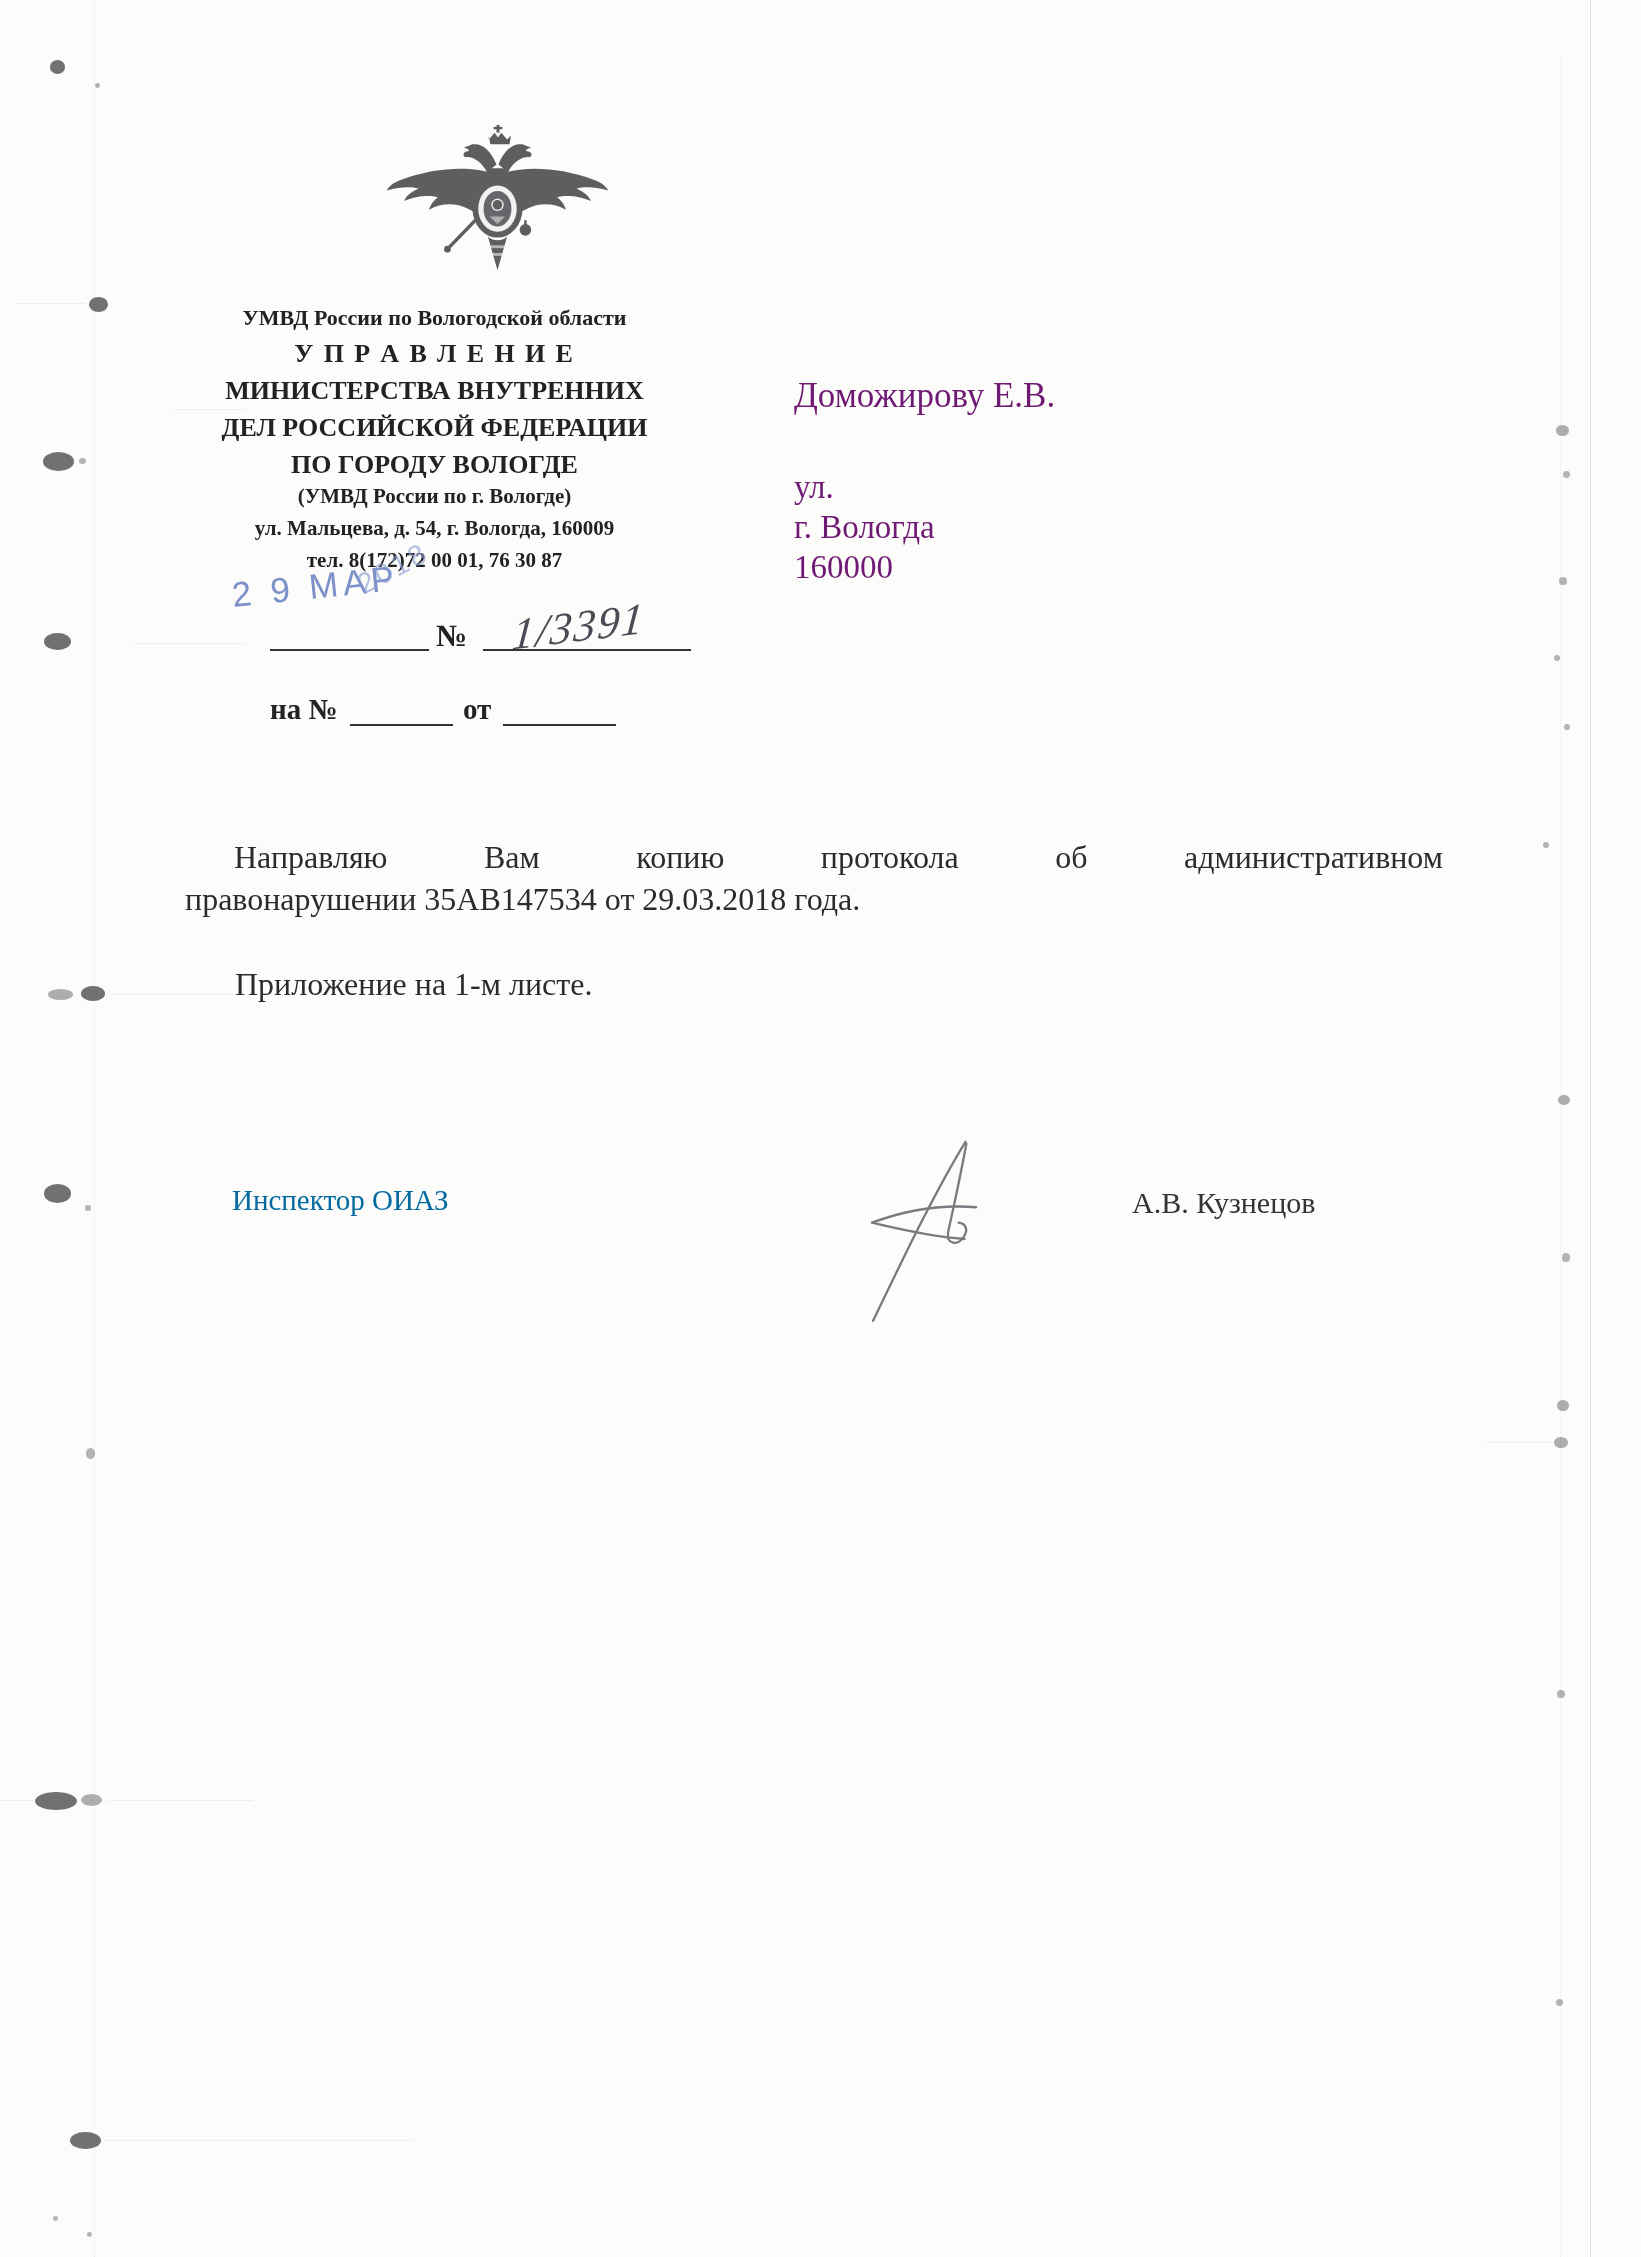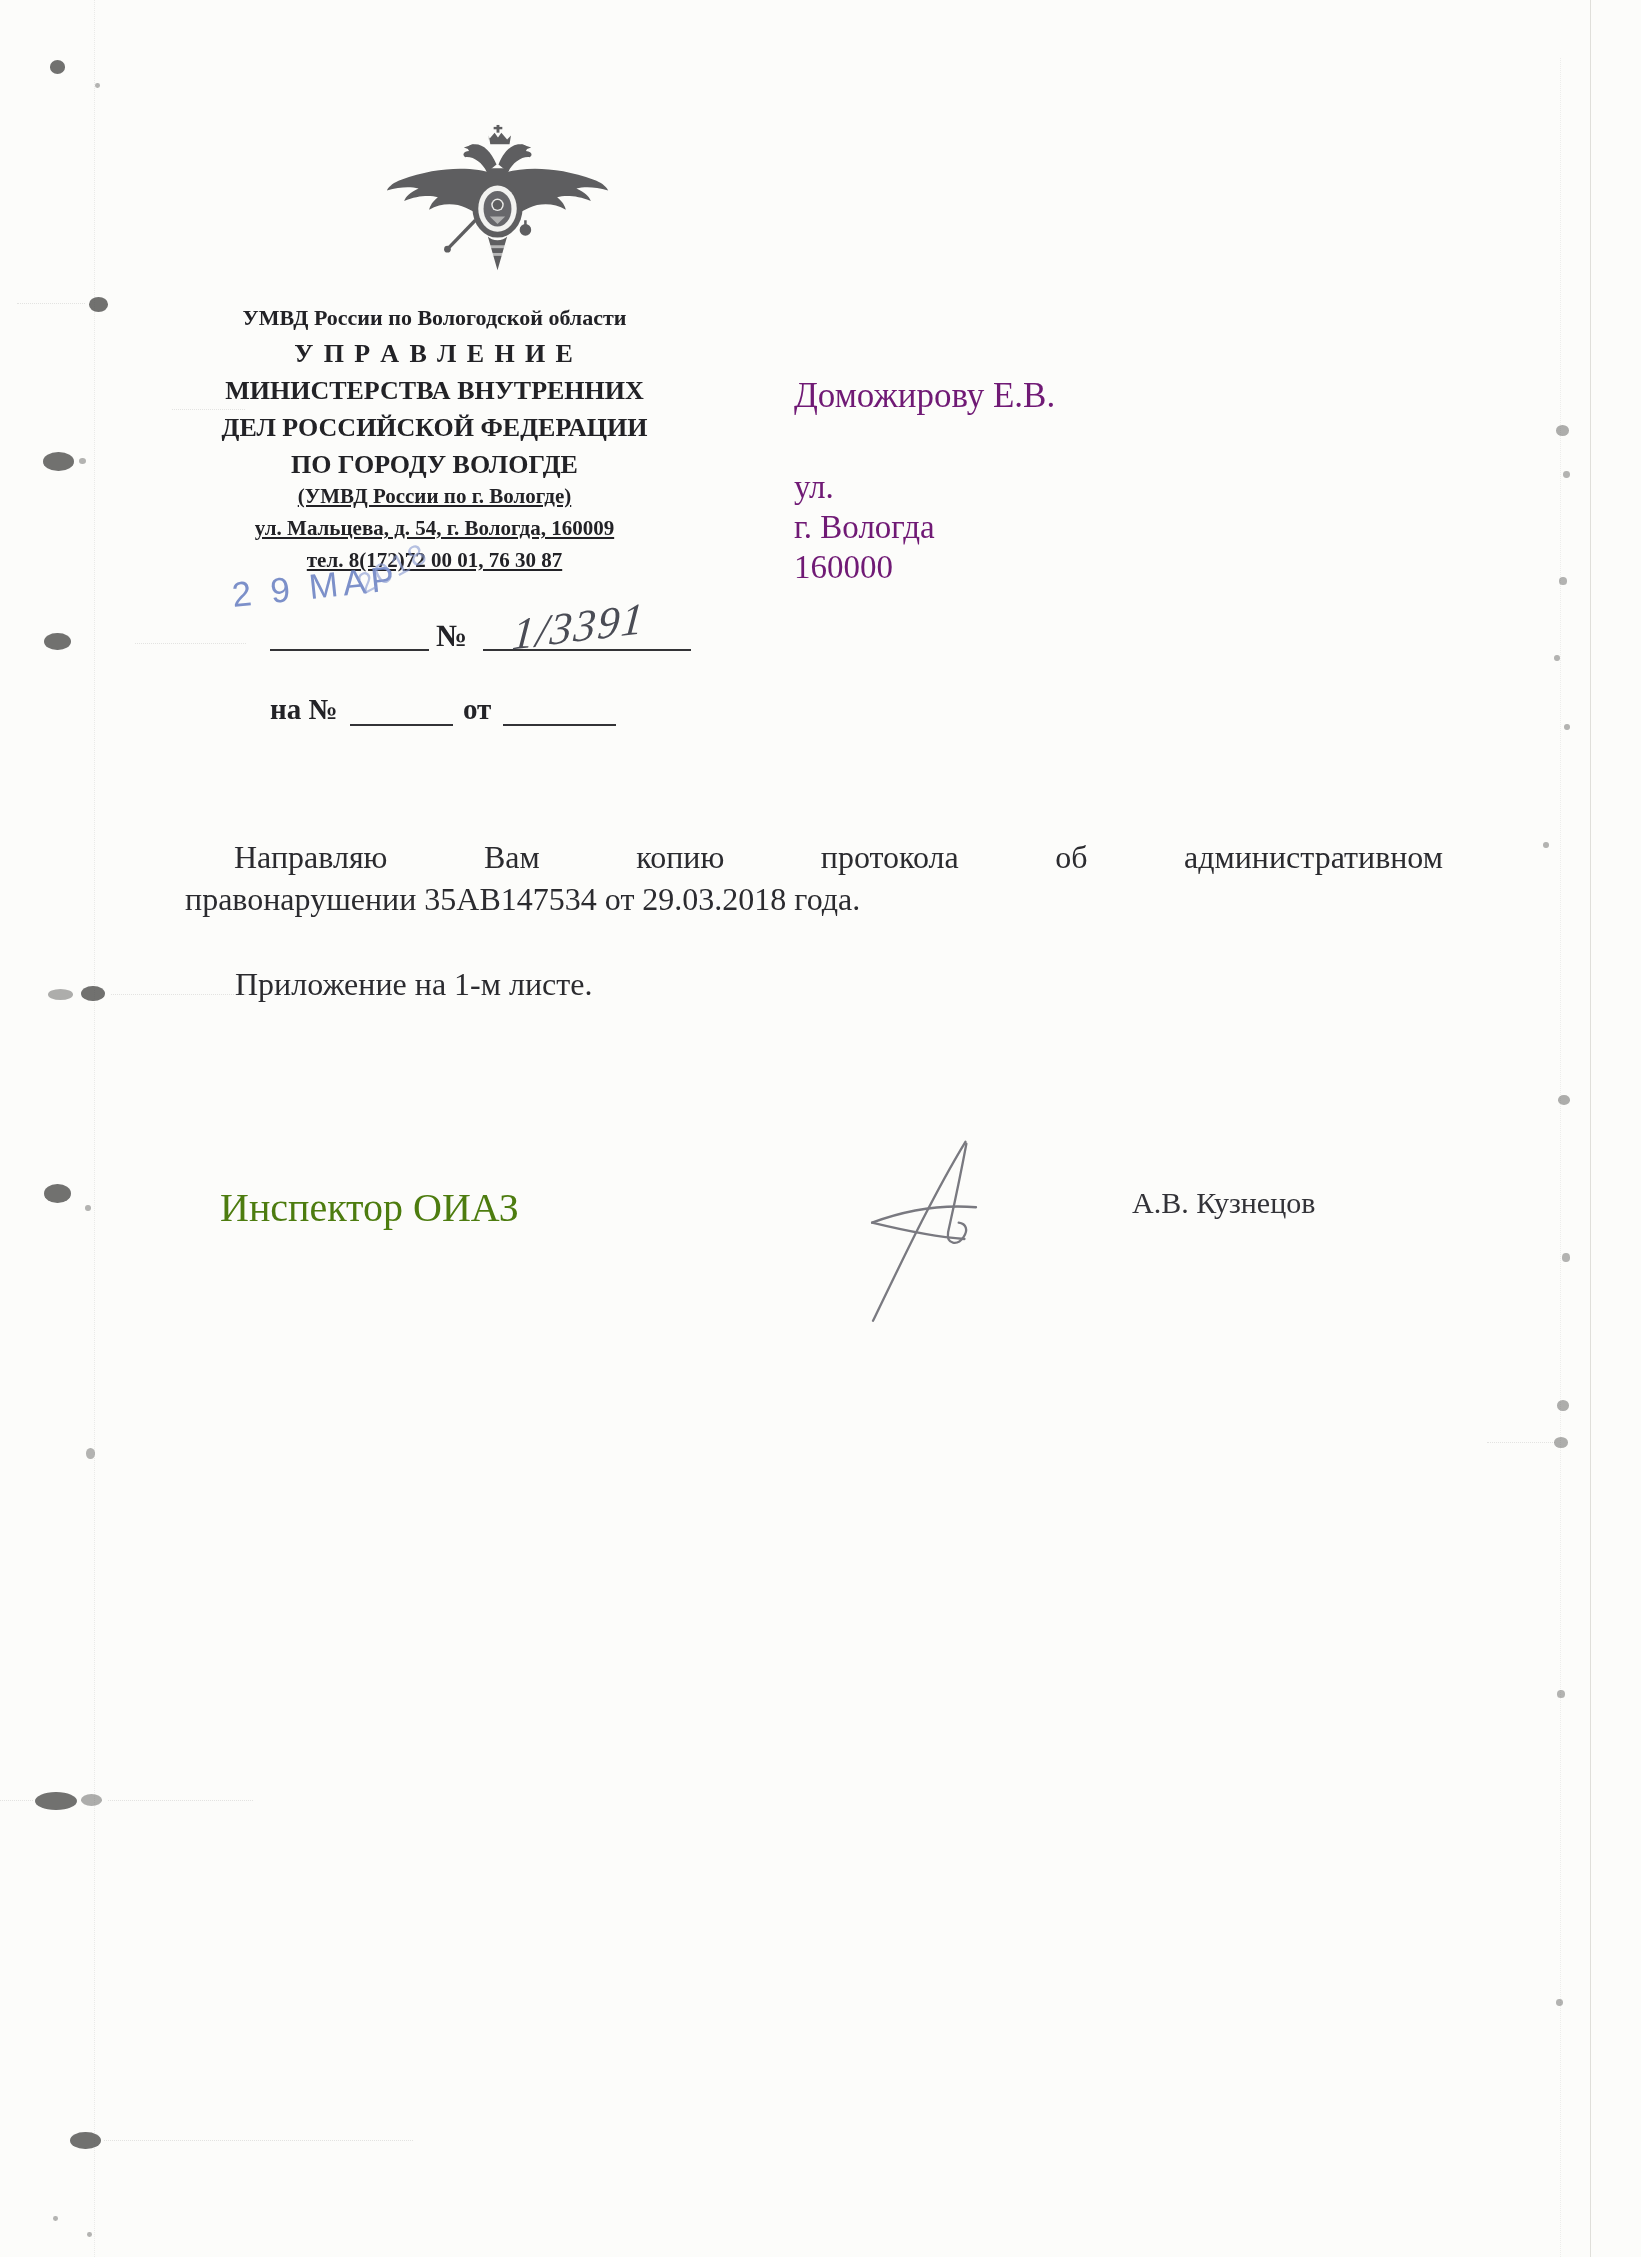--- a/index.html
+++ b/index.html
@@ -11,21 +11,21 @@
     font-family:"Liberation Serif", serif;
     color:#2c2c30;
   }
   .abs{position:absolute;}
   
   .emblem{left:378px;top:124px;width:239px;height:154px;filter:blur(0.4px) contrast(95%);opacity:.9;}
   .lh-block{left:164px;top:303px;width:541px;text-align:center;font-weight:bold;color:#222226;}
   .lh-parent{font-size:22px;line-height:29px;}
   .lh-main{font-size:26px;line-height:31px;margin-top:6px;}
   .lh-main-first{letter-spacing:1.9px;}
-  .lh-small{font-size:21px;line-height:32px;text-decoration:underline;}
+  .lh-small{font-size:21px;line-height:32px;}
   
   .stamp{left:234px;top:575px;font-family:"Liberation Sans",sans-serif;color:#7287c5;transform:rotate(-6deg);transform-origin:left bottom;}
   .stamp-daymonth{font-size:35px;letter-spacing:4.8px;opacity:.92;}
   .stamp-year{left:355px;top:552px;font-family:"Liberation Sans",sans-serif;color:#8b9cd2;font-size:29px;letter-spacing:2.9px;transform:rotate(-28deg);opacity:.62;}
   
   .rule{border-bottom:2.9px solid #333336;height:0;}
   .no-sign{font-weight:bold;font-size:31px;color:#232327;}
   .handwritten{
     left:512px;top:601px;
     font-size:44px;font-style:italic;color:#4a4c55;
@@ -34,21 +34,21 @@
   }
   .ref-label{font-weight:bold;font-size:29px;color:#232327;}
   
   .rcpt{left:794px;top:375px;font-size:35px;line-height:42px;color:#701a75;}
   .rcpt-addr{margin-top:50px;font-size:33px;line-height:40px;}
   
   .body-par{left:185px;top:836px;width:1258px;font-size:32px;line-height:42px;color:#2b2b2f;}
   .body-l1{margin-left:49px;text-align:justify;text-align-last:justify;}
   .attachment{left:235px;top:966px;font-size:32px;color:#2b2b2f;}
   
-  .pos{left:220px;top:1184px;font-size:40px;color:#4d7c0f;}
+  .pos{left:232px;top:1184px;font-size:29px;color:#0369a1;}
   .sig-svg{left:848px;top:1101px;}
   .signer{left:1132px;top:1186px;font-size:30px;color:#333338;}
   
   .blob{position:absolute;background:#4e4e4c;border-radius:50%;opacity:.8;}
   .blob.soft{opacity:.45;}
   .speck{position:absolute;background:#6a6a68;border-radius:50%;opacity:.5;}
   .smear{position:absolute;border-top:1.9px dashed rgba(120,120,118,.38);height:0;}
   .smear.light{border-top:1.9px dotted rgba(140,140,138,.22);}
   .vline-left{position:absolute;left:94px;top:0;height:2257px;border-left:1.9px dotted rgba(130,130,128,.14);}
   .vline-right{position:absolute;left:1560px;top:58px;height:2199px;border-left:1.9px dotted rgba(130,130,128,.12);}

